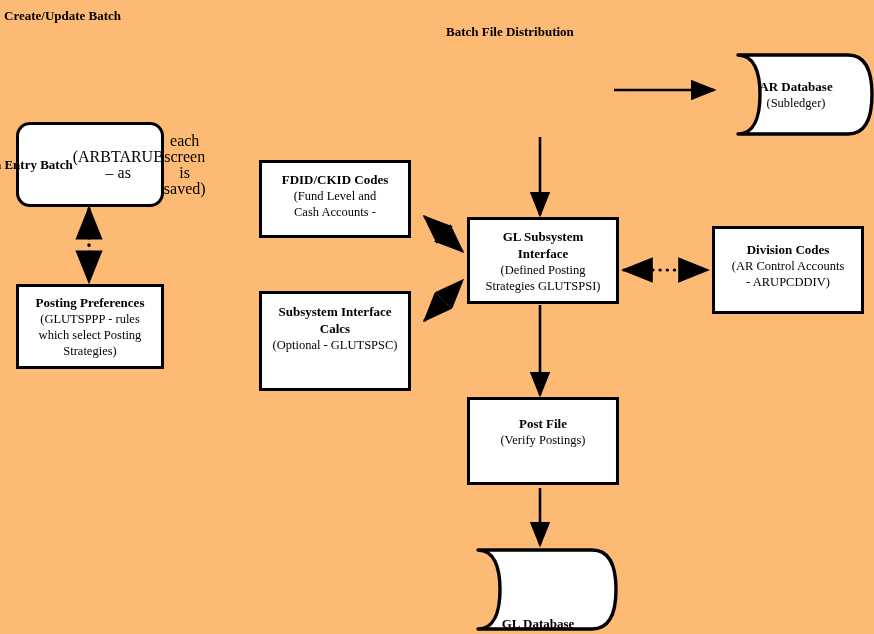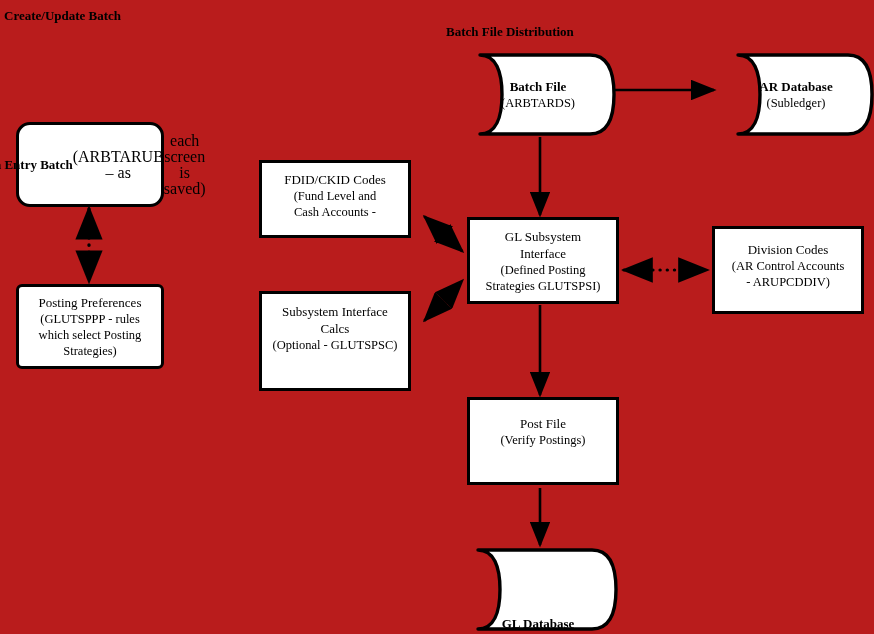--- a/index.html
+++ b/index.html
@@ -8,21 +8,21 @@
     background: #ffffff;
   }
   body {
     font-family: "Liberation Serif", "DejaVu Serif", serif;
     color: #000000;
   }
   #canvas {
     position: relative;
     width: 874px;
     height: 634px;
-    background: #b91c1c;
+    background: #fdba74;
     overflow: hidden;
   }
   .section-title {
     position: absolute;
     font-family: "Liberation Serif", "DejaVu Serif", serif;
     font-weight: bold;
     font-size: 13px;
     line-height: 15px;
     white-space: nowrap;
     color: #000;
@@ -36,21 +36,21 @@
     display: flex;
     flex-direction: column;
     align-items: center;
     text-align: center;
     font-size: 12.5px;
     line-height: 16px;
   }
   .node-box.center-v { justify-content: center; }
   .node-box.top-v { justify-content: flex-start; }
   .node-box .ttl {
-    font-weight: normal;
+    font-weight: bold;
     font-size: 13px;
     line-height: 17px;
     white-space: nowrap;
   }
   .node-box .sub {
     font-weight: normal;
     font-size: 12.5px;
     line-height: 16px;
   }
   
@@ -177,49 +177,39 @@
       <line x1="540" y1="488" x2="540" y2="545" stroke="#000000" stroke-width="2.6" marker-end="url(#arrowSolid)"></line>
     </g>
   </svg>
 
   <div class="node-round" style="left:16px; top:122px; width:148px; height:85px;">
     <div class="ttl">Data Entry Batch</div>
     <div class="sub">(ARBTARUB – as</div>
     <div class="sub">each screen is saved)</div>
   </div>
 
-  <div class="node-box center-v" style="left:16px; top:284px; width:148px; height:85px; padding:4px 2px;border-radius:6px;">
+  <div class="node-box center-v" style="left:16px; top:284px; width:148px; height:85px; padding:4px 2px;">
     <div class="ttl">Posting Preferences</div>
     <div class="sub">(GLUTSPPP - rules</div>
     <div class="sub">which select Posting</div>
     <div class="sub">Strategies)</div>
   </div>
 
   <div class="node-box top-v" style="left:259px; top:160px; width:152px; height:78px; padding:8px 4px 4px 4px;">
     <div class="ttl">FDID/CKID Codes</div>
     <div class="sub">(Fund Level and</div>
     <div class="sub">Cash Accounts -</div>
   </div>
 
   <div class="node-box top-v" style="left:259px; top:291px; width:152px; height:100px; padding:9px 4px 4px 4px;">
     <div class="ttl">Subsystem Interface</div>
     <div class="ttl">Calcs</div>
     <div class="sub">(Optional - GLUTSPSC)</div>
   </div>
 
-  <div class="cylinder" style="left:458px; top:52px; width:160px; height:85px;">
-    <svg width="160" height="85" viewBox="0 0 160 85" xmlns="http://www.w3.org/2000/svg">
-      <path d="M 22 3 L 132 3 C 150 3 156 20 156 42.5 C 156 65 150 82 132 82 L 22 82
-               C 38 82 44 65 44 42.5 C 44 20 38 3 22 3 Z" fill="#ffffff" stroke="#000000" stroke-width="3.4" stroke-linejoin="round"></path>
-    </svg>
-    <div class="cyl-label" style="padding-right:22px;">
-      <div class="ttl">Batch File</div>
-      <div class="sub">(ARBTARDS)</div>
-    </div>
-  </div>
 
   <div class="cylinder" style="left:716px; top:52px; width:160px; height:85px;">
     <svg width="160" height="85" viewBox="0 0 160 85" xmlns="http://www.w3.org/2000/svg">
       <path d="M 22 3 L 132 3 C 150 3 156 20 156 42.5 C 156 65 150 82 132 82 L 22 82
                C 38 82 44 65 44 42.5 C 44 20 38 3 22 3 Z" fill="#ffffff" stroke="#000000" stroke-width="3.4" stroke-linejoin="round"></path>
     </svg>
     <div class="cyl-label" style="padding-right:22px;">
       <div class="ttl">AR Database</div>
       <div class="sub">(Subledger)</div>
     </div>

